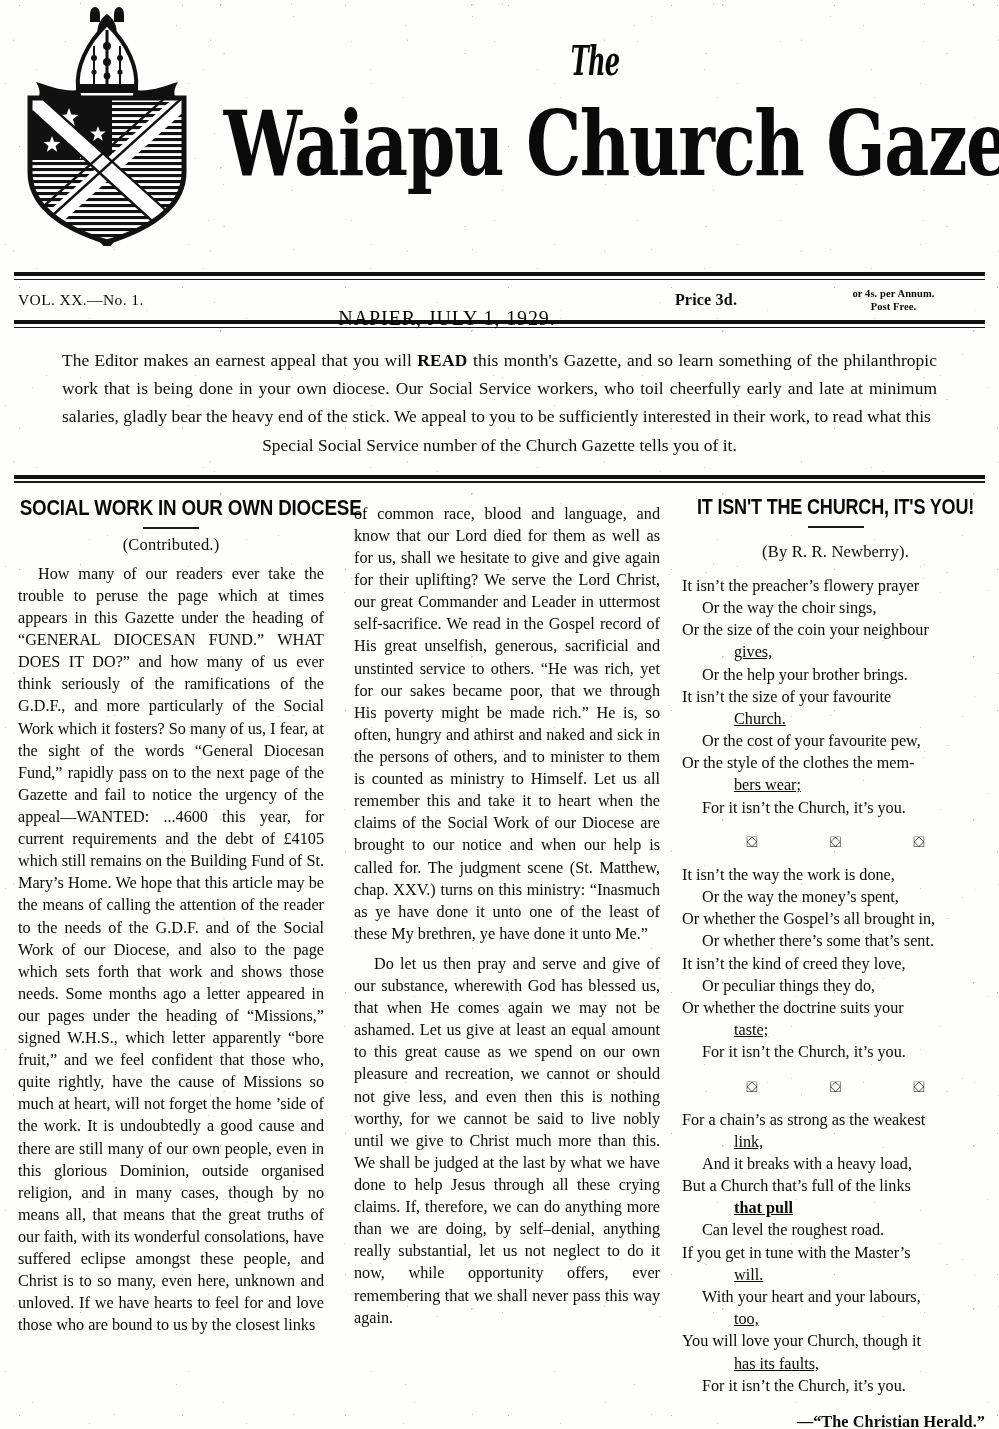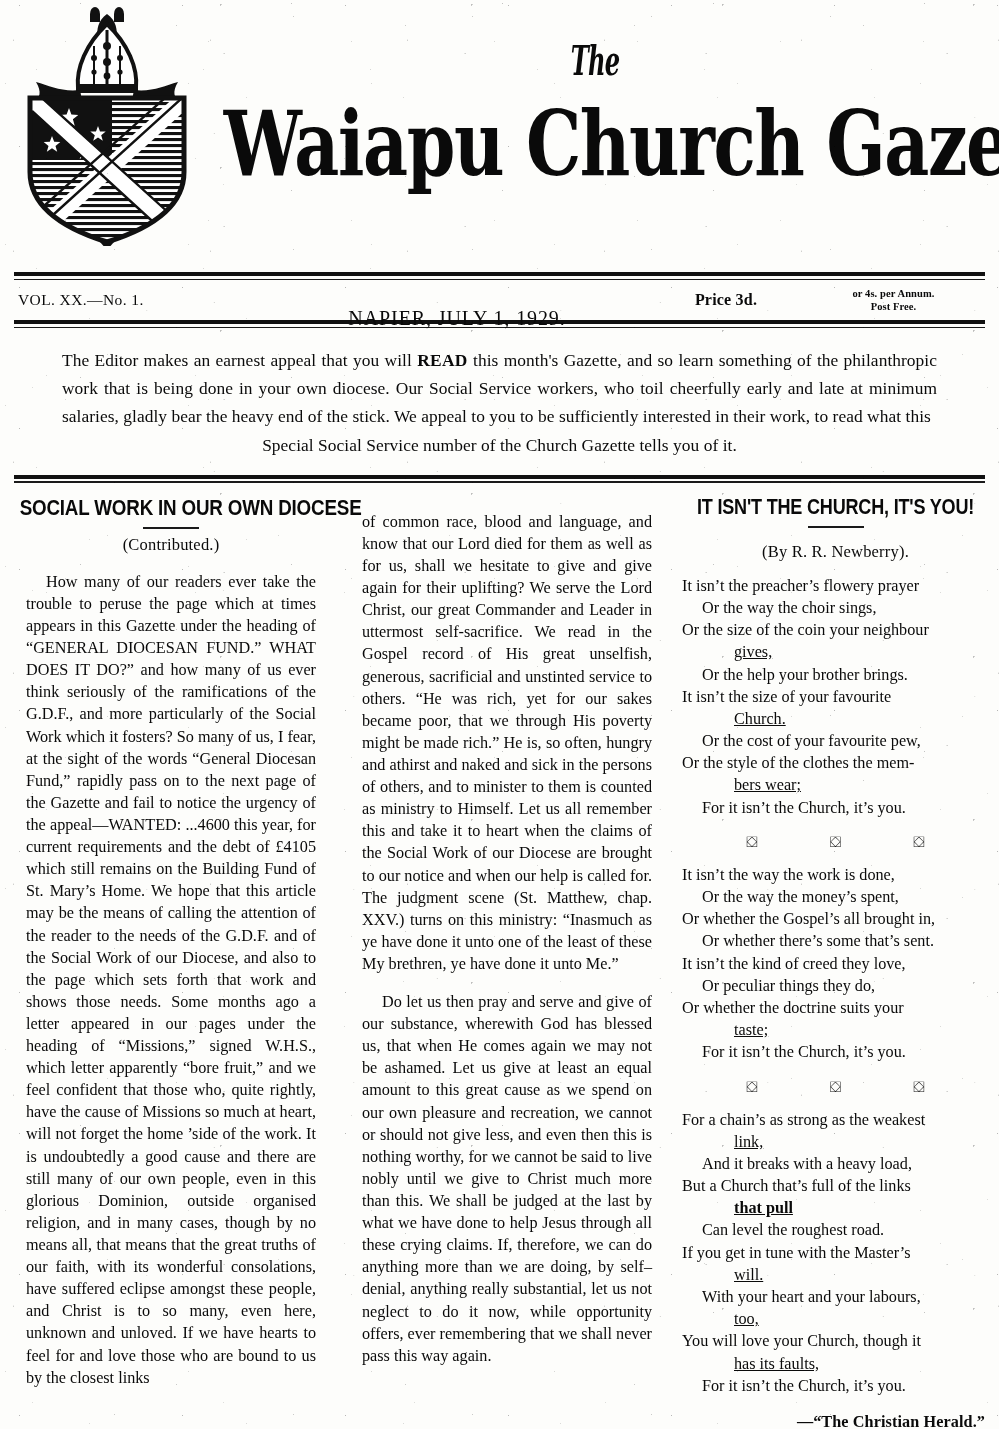--- a/index.html
+++ b/index.html
@@ -65,20 +65,21 @@
   }
   .rule-pair{margin:0 14px;}
   .rule-pair .a{height:4px;background:#111;}
   .rule-pair .b{height:1.5px;background:#1a1a1a;margin-top:2.5px;}
 
   
   .issueline{
     display:flex;align-items:center;
     height:40px;margin:0 18px;
     font-size:15px;
+    gap:20px;
   }
   .vol{flex:0 0 250px;letter-spacing:.4px;font-size:15.5px;}
   .place{flex:1;text-align:center;font-size:20px;letter-spacing:.9px;margin-top:37px;}
   .price{flex:0 0 160px;text-align:center;font-weight:bold;font-size:16px;letter-spacing:.2px;}
   .annum{flex:0 0 175px;text-align:center;font-weight:bold;font-size:10.5px;line-height:1.25;letter-spacing:.1px;}
 
   
   .appeal{
     margin:18px 62px 0 62px;
     font-size:17.4px;
@@ -123,21 +124,21 @@
   .byline2{
     text-align:center;font-size:16.5px;margin:14px 0 13px;letter-spacing:.2px;
   }
   .body{
     font-size:16.2px;
     line-height:1.365;
     text-align:justify;
     text-justify:inter-word;
     hyphens:none;
   }
-  .body p{margin:16px;text-indent:20px;}
+  .body p{margin:8px;text-indent:20px;}
   .body p.cont{text-indent:0;}
 
   
   .poem{font-size:16.2px;line-height:1.37;}
   .poem div{white-space:normal;}
   .ln0{padding-left:0;}
   .ln1{padding-left:20px;}
   .ln2{padding-left:52px;text-decoration:underline;}
   .orn{
     display:flex;justify-content:center;gap:72px;

